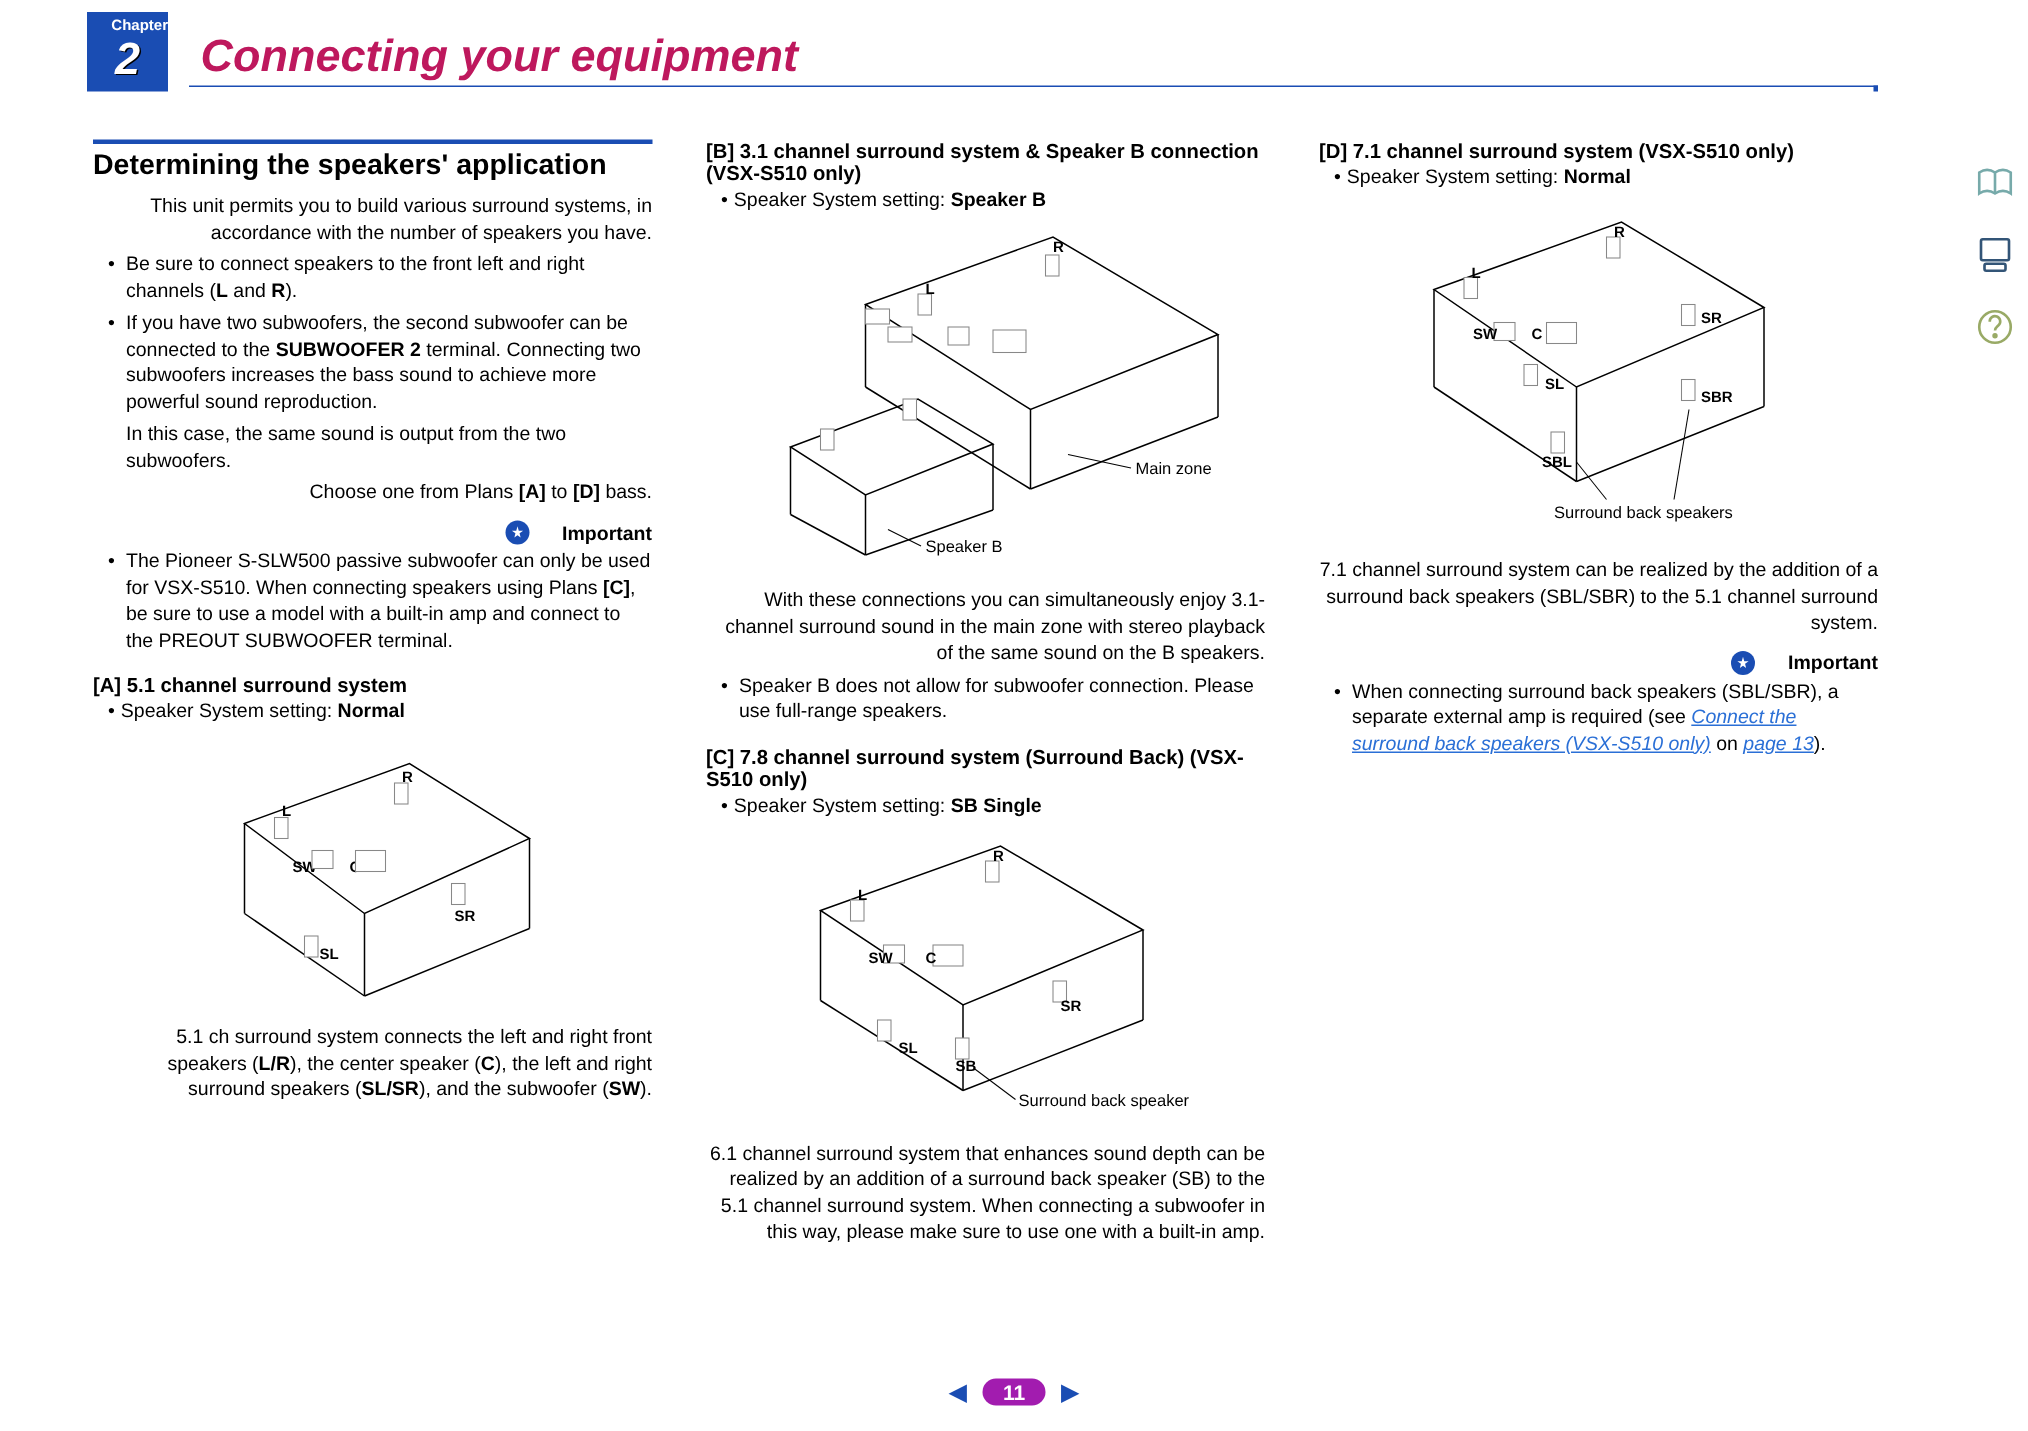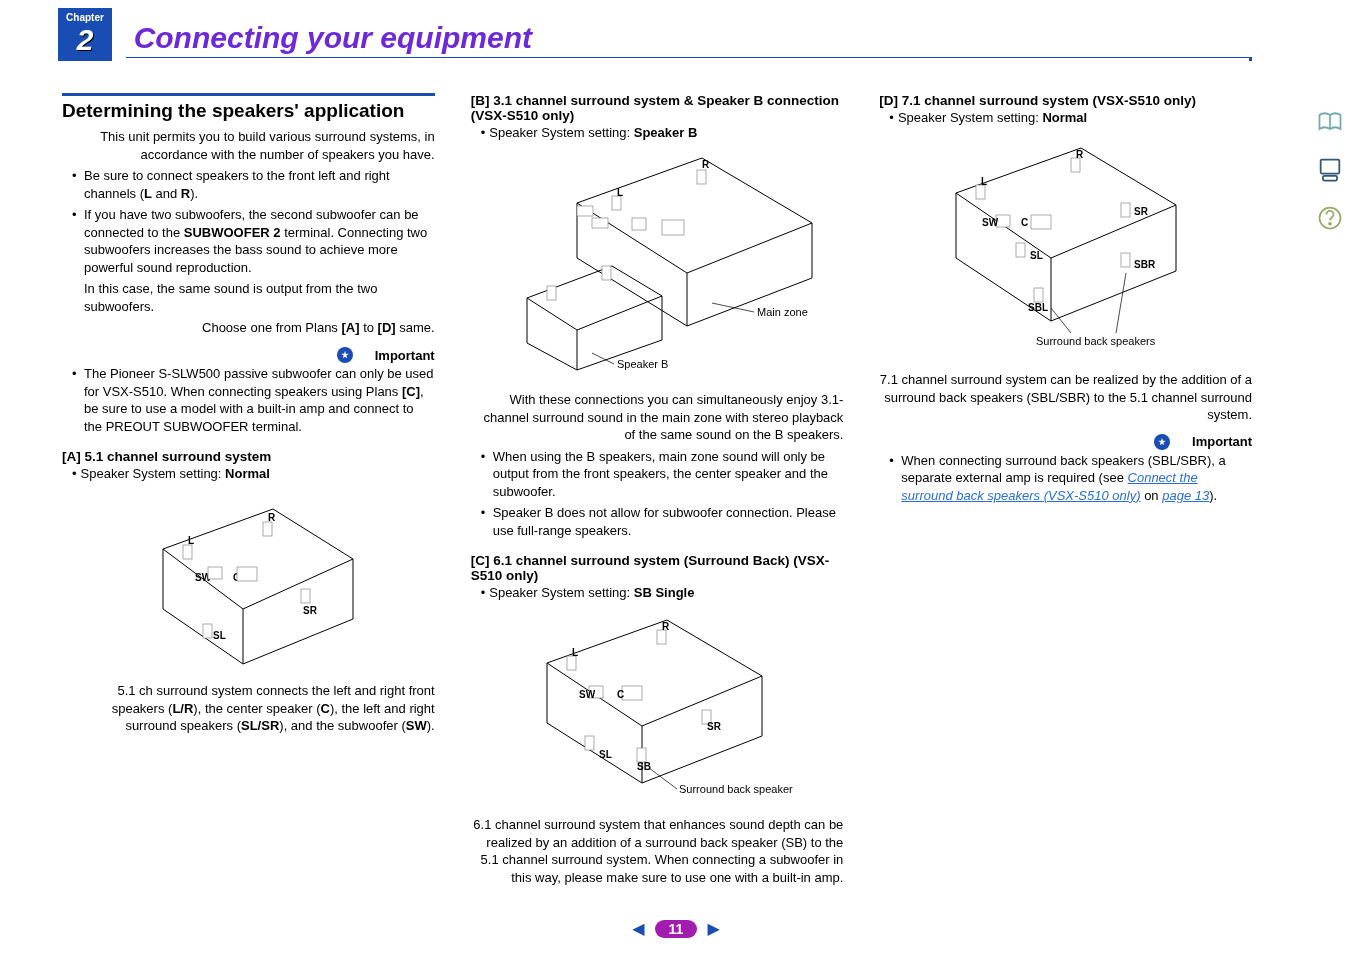--- a/index.html
+++ b/index.html
@@ -16,37 +16,37 @@
   .chapter-badge {
     display: inline-block;
     background: #1a4db3;
     color: #fff;
     width: 54px;
     text-align: center;
     padding: 4px 0 6px 0;
     vertical-align: top;
     margin-left: 58px;
   }
-  .chapter-badge .ch-label { font-size: 10px; font-weight: bold; display: block; }
+  .chapter-badge .ch-label { font-size: 10px; font-weight: bold; display: block; text-align: right; }
   .chapter-badge .ch-num {
     font-size: 30px;
     font-weight: bold;
     font-style: italic;
     display: block;
     line-height: 1;
     margin-top: 2px;
     text-shadow: 1px 1px 0 #000;
   }
   .chapter-title {
     display: inline-block;
     vertical-align: bottom;
     font-size: 30px;
     font-weight: bold;
     font-style: italic;
-    color: #6d28d9;
+    color: #be185d;
     margin-left: 18px;
     padding-bottom: 6px;
   }
   .title-underline {
     height: 4px;
     border-top: 1px solid #1a4db3;
     border-right: 3px solid #1a4db3;
     margin-left: 126px;
     margin-right: 100px;
     margin-top: -4px;
@@ -140,21 +140,21 @@
     <ul>
       <li>
         <span>Be sure to connect speakers to the front left and right channels (</span><b>L</b><span> and </span><b>R</b><span>).</span>
       </li>
       <li>
         <span>If you have two subwoofers, the second subwoofer can be connected to the </span><b>SUBWOOFER 2</b><span> terminal. Connecting two subwoofers increases the bass sound to achieve more powerful sound reproduction.</span>
         <div style="padding-top:4px">In this case, the same sound is output from the two subwoofers.</div>
       </li>
     </ul>
     <p>
-      <span>Choose one from Plans </span><b>[A]</b><span> to </span><b>[D]</b><span> same.</span>
+      <span>Choose one from Plans </span><b>[A]</b><span> to </span><b>[D]</b><span> bass.</span>
     </p>
 
     <div class="important-row">
       <span class="important-icon">
         <svg viewBox="0 0 24 24" fill="#fff">
             <path d="M12 2l2 7h7l-5.7 4.2L17 20l-5-3.8L7 20l1.7-6.8L3 9h7z"></path>
           </svg>
       </span>
       <span class="important-label">Important</span>
     </div>
@@ -243,25 +243,24 @@
           <text x="275" y="168">Main zone</text>
           <line x1="272" y1="164" x2="230" y2="155" stroke="#000" stroke-width="0.7"></line>
           <text x="135" y="220">Speaker B</text>
           <line x1="132" y1="216" x2="110" y2="205" stroke="#000" stroke-width="0.7"></line>
         </g>
       </svg>
     </div>
 
     <p>With these connections you can simultaneously enjoy 3.1-channel surround sound in the main zone with stereo playback of the same sound on the B speakers.</p>
     <ul>
-      <li>When using the B speakers, main zone sound will only be output from the front speakers, the center speaker and the subwoofer.</li>
       <li>Speaker B does not allow for subwoofer connection. Please use full-range speakers.</li>
     </ul>
 
-    <div class="subhead">[C] 6.1 channel surround system (Surround Back) (VSX-S510 only)</div>
+    <div class="subhead">[C] 7.8 channel surround system (Surround Back) (VSX-S510 only)</div>
     <div class="setting-line">
       <span class="bullet">•</span><span>Speaker System setting: </span><b>SB Single</b>
     </div>
 
     <div class="diagram">
       <svg width="300" height="195" viewBox="0 0 300 195">
         <g stroke="#000" stroke-width="1" fill="none">
           <polygon points="40,55 160,12 255,68 135,118"></polygon>
           <line x1="40" y1="55" x2="40" y2="115"></line>
             <line x1="135" y1="118" x2="135" y2="175"></line>

